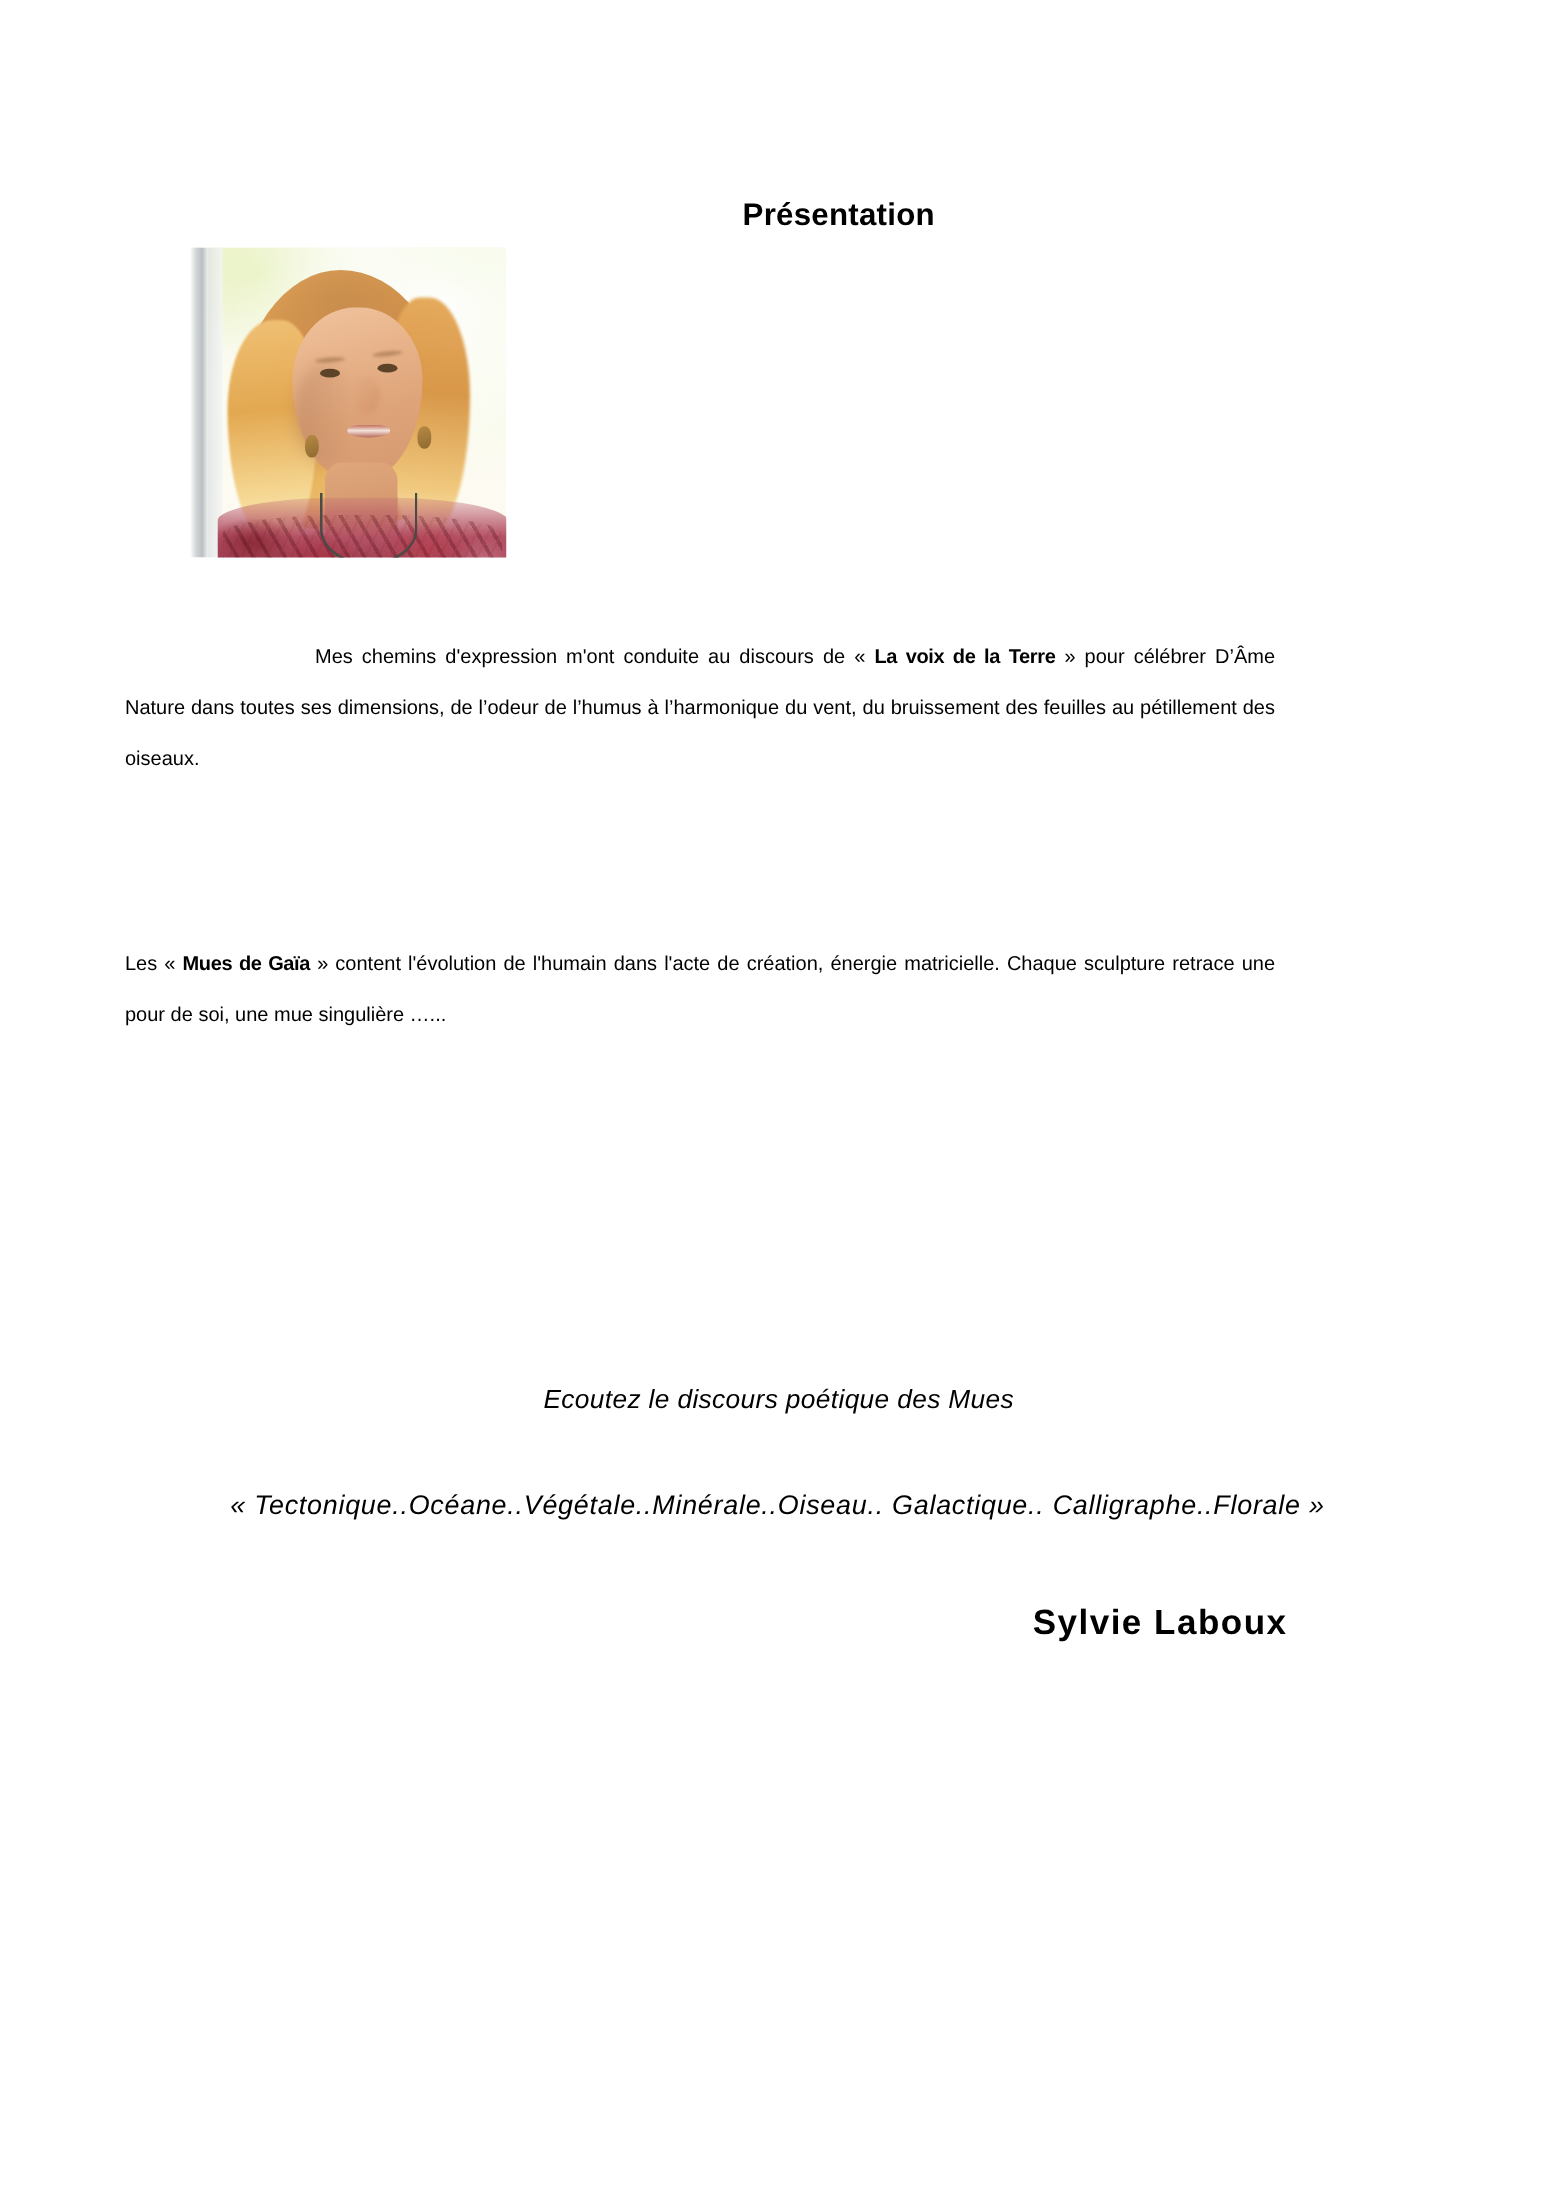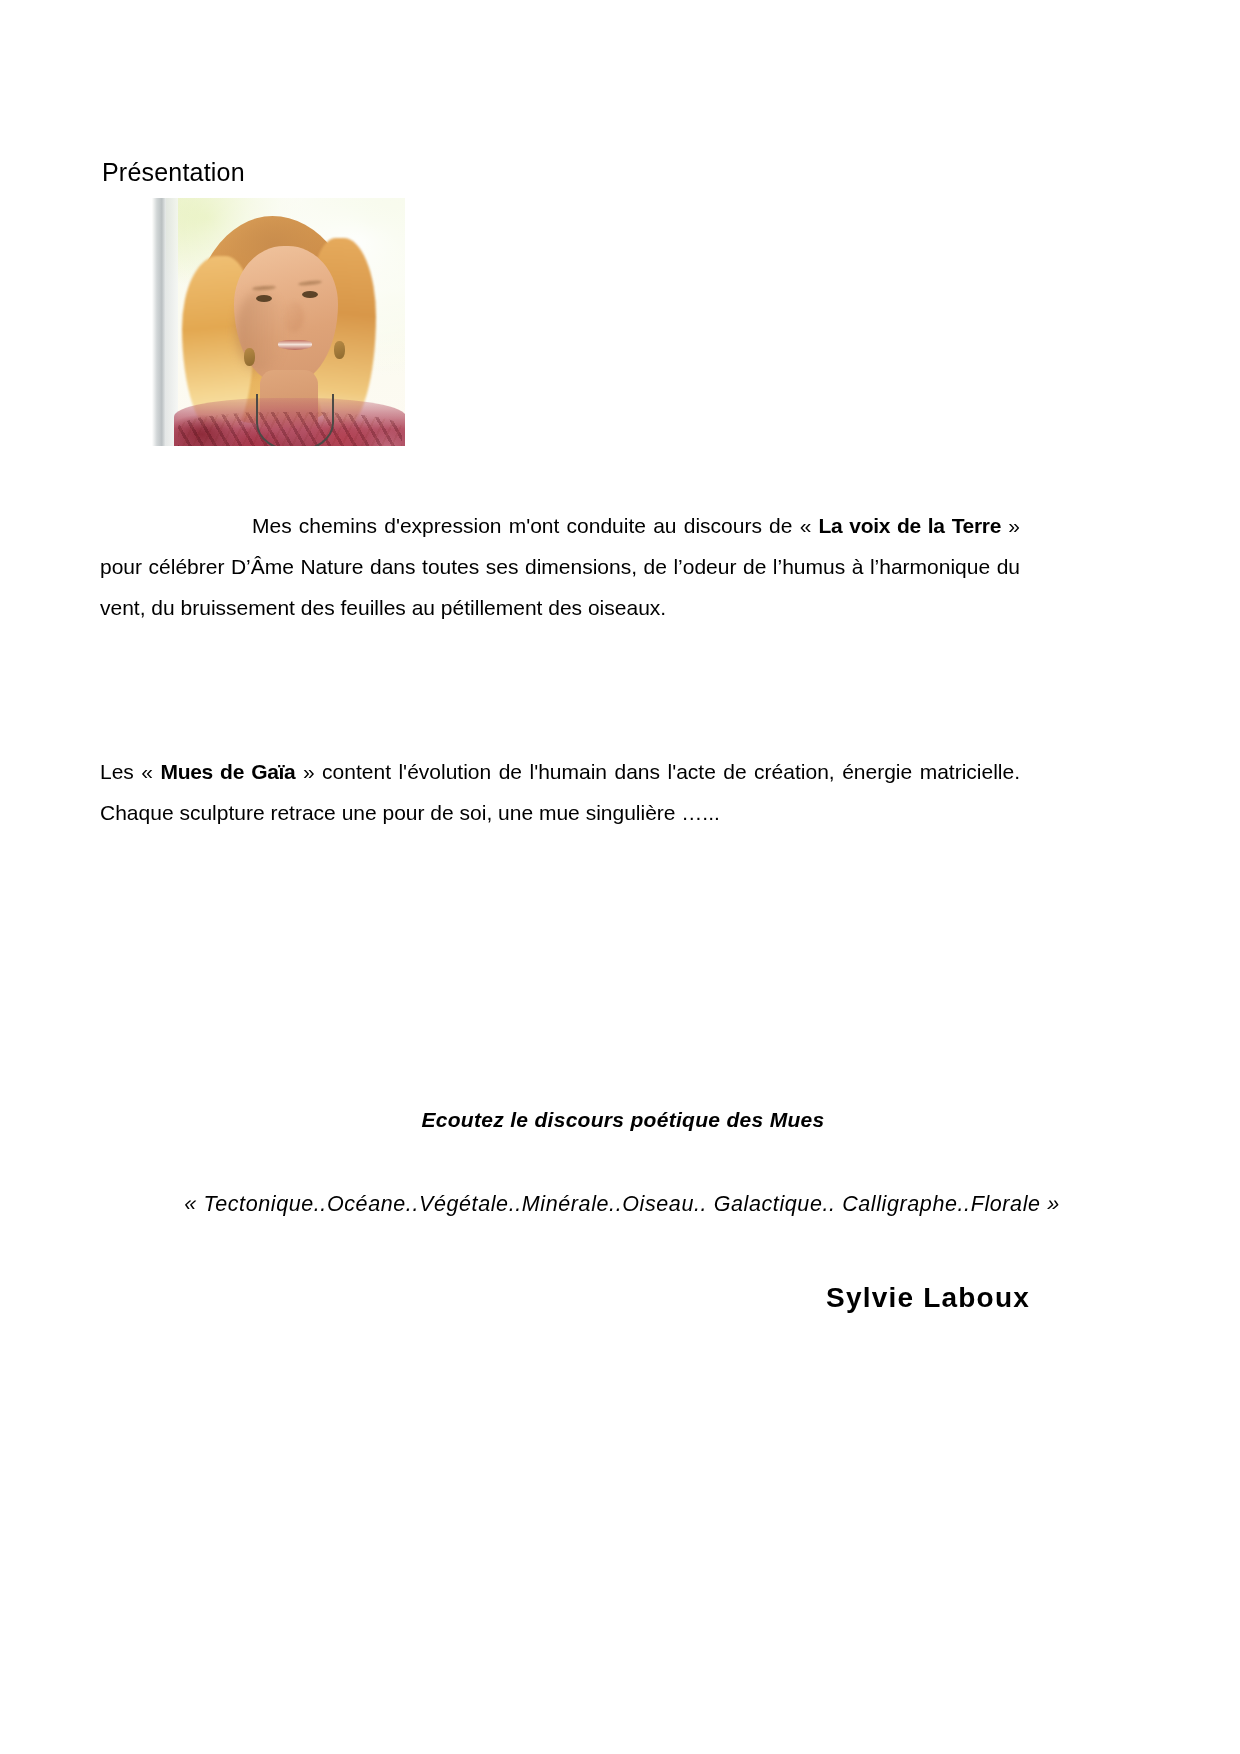--- a/index.html
+++ b/index.html
@@ -22,22 +22,23 @@
     height: 1754px;
     background: #fff;
   }
 
   
   .title {
     position: absolute;
     left: 0;
     top: 158px;
     width: 1240px;
+    text-align: center;
     font-size: 25px;
-    font-weight: normal;
+    font-weight: bold;
     letter-spacing: 0.2px;
     padding-left: 102px;
     box-sizing: border-box;
   }
 
   
   .photo-wrap {
     position: absolute;
     left: 152px;
     top: 198px;
@@ -228,21 +229,21 @@
     mix-blend-mode: multiply;
     opacity: 0.85;
   }
 
   
   .body-text {
     position: absolute;
     left: 100px;
     top: 505px;
     width: 920px;
-    font-size: 21px;
+    font-size: 16px;
     line-height: 41px;
   }
   p.para {
     margin: 0;
     text-align: justify;
     text-justify: inter-word;
   }
   p.para.blank { height: 41px; }
   .indent-lead { display: inline-block; width: 152px; }
   .bold-cond {
@@ -252,21 +253,21 @@
   }
 
   
   .ecoutez {
     position: absolute;
     left: 0;
     top: 1108px;
     width: 1240px;
     text-align: center;
     font-size: 21px;
-    font-weight: bold;
+    font-weight: normal;
     font-style: italic;
     letter-spacing: 0.3px;
     padding-left: 6px;
     box-sizing: border-box;
   }
   .poem {
     position: absolute;
     left: 0;
     top: 1192px;
     width: 1240px;

